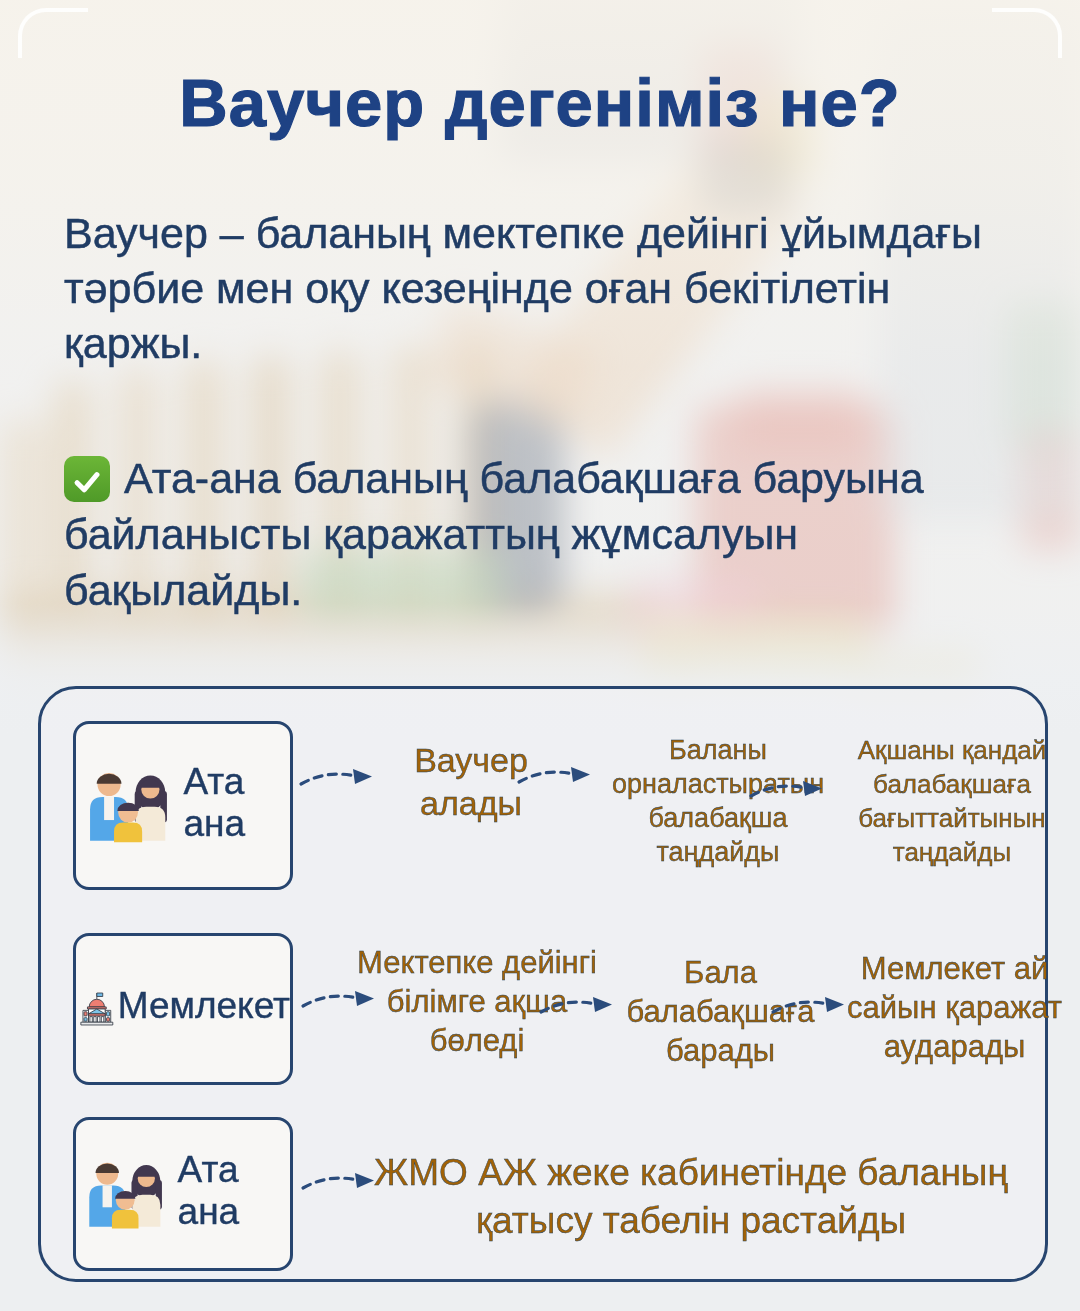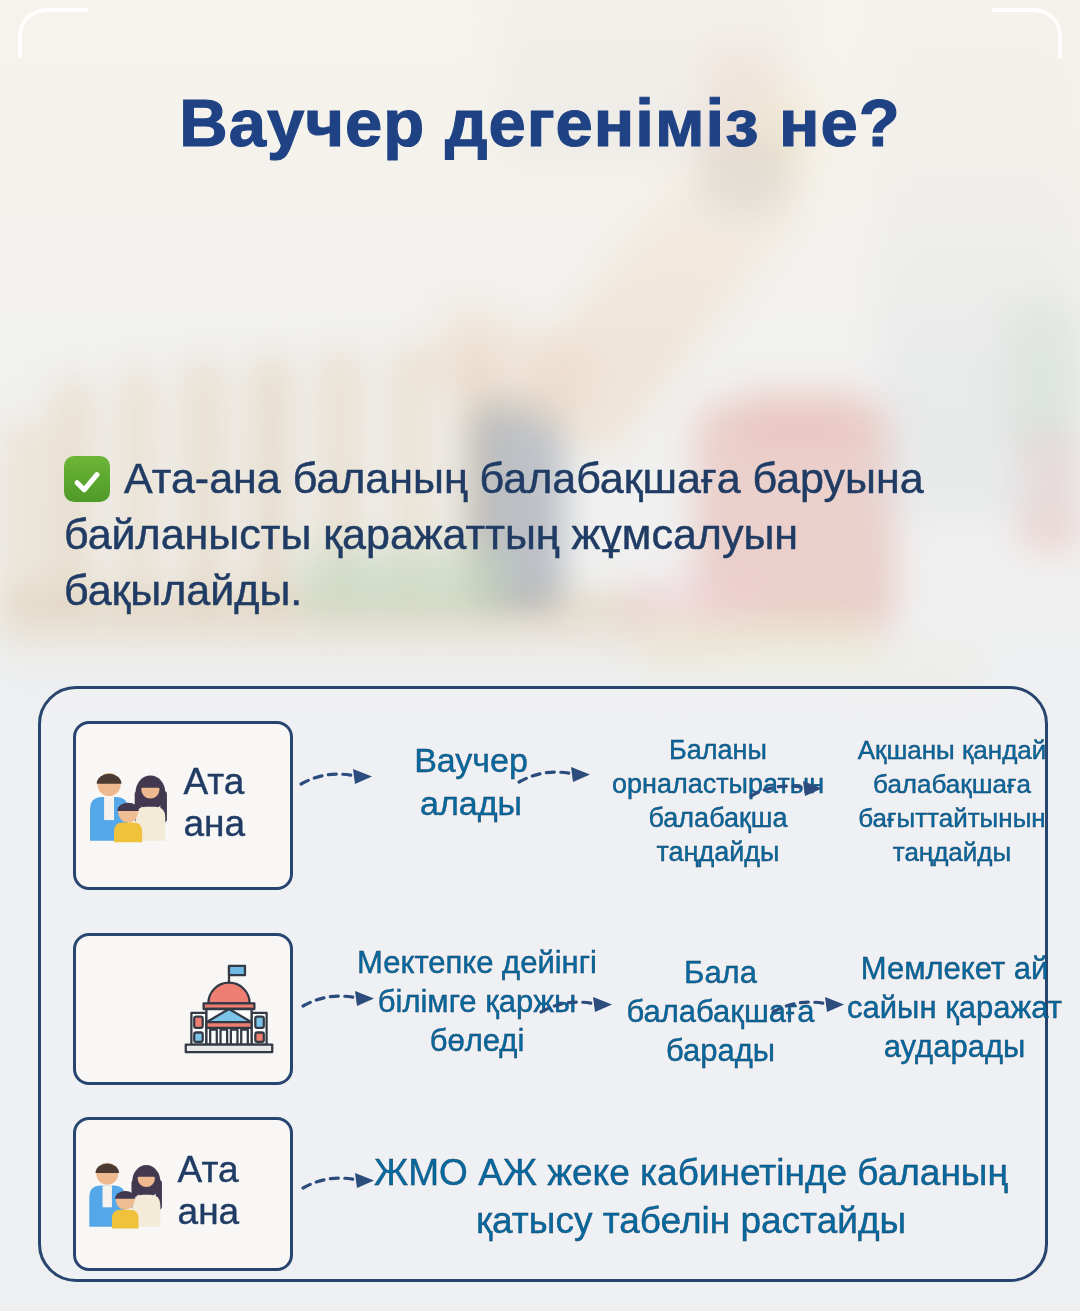--- a/index.html
+++ b/index.html
@@ -21,21 +21,21 @@
       rgba(237,239,241,0.97) 56%,
       #edeff1 62%, #edeff1 100%);
   }
   .corner{position:absolute;top:8px;width:66px;height:46px;border:4px solid rgba(255,255,255,0.88);border-bottom:none;}
   .corner.left{left:18px;border-right:none;border-top-left-radius:28px;}
   .corner.right{right:18px;border-left:none;border-top-right-radius:28px;}
 
   
   .title{
     position:absolute;top:64px;left:0;width:100%;text-align:center;
-    font-size:67px;font-weight:700;letter-spacing:1px;color:#1e4284;margin-top:20px;
+    font-size:67px;font-weight:700;letter-spacing:1px;color:#1e4284;
     -webkit-text-stroke:1.2px #1e4284;
   }
   .intro{
     position:absolute;top:206px;left:64px;width:952px;
     font-size:43px;line-height:55px;color:#203c64;
     -webkit-text-stroke:0.5px #203c64;
   }
   .check-block{
     position:absolute;top:450px;left:64px;width:920px;
     font-size:43px;line-height:56px;color:#203c64;
@@ -53,21 +53,21 @@
     position:absolute;left:38px;top:686px;width:1004px;height:590px;
     border:3px solid #27456f;border-radius:38px;background:rgba(243,244,245,0.35);
   }
   .actor-card{
     position:absolute;left:32px;width:214px;border:3.5px solid #27456f;border-radius:16px;
     background:rgba(248,247,245,0.92);
     display:flex;flex-direction:row;align-items:center;justify-content:flex-end;
   }
   .actor-label{font-size:37px;color:#203c64;-webkit-text-stroke:0.4px #203c64;margin:2px 0 8px;}
   .step{
-    position:absolute;text-align:center;color:#0369a1;
+    position:absolute;text-align:center;color:#a16207;
     -webkit-text-stroke:0.4px #21405f;
   }
   .arrow{position:absolute;}
 </style>
 </head>
 <body>
 
 <div class="poster">
 
   <div class="photo">
@@ -97,20 +97,21 @@
     <div class="b" style="left:640px;top:618px;width:230px;height:68px;background:#e2d291;opacity:.65"></div>
     <div class="b" style="left:850px;top:655px;width:130px;height:45px;background:#e2d291;opacity:.5"></div>
     <div class="b" style="left:880px;top:0;width:200px;height:520px;background:#cdd5dd;opacity:.45"></div>
   </div>
   <div class="overlay"></div>
   <div class="corner left"></div>
   <div class="corner right"></div>
 
   <div class="title">Ваучер дегеніміз не?</div>
 
+  <div class="intro">Ваучер – баланың мектепке дейінгі ұйымдағы тәрбие мен оқу кезеңінде оған бекітілетін қаржы.</div>
 
   <div class="check-block">
     <span class="check"><svg width="34" height="34" viewBox="0 0 24 24">
           <path d="M5 12.5 L10 17.5 L19 6.8" fill="none" stroke="#ffffff" stroke-width="3.6" stroke-linecap="round" stroke-linejoin="round"></path>
         </svg></span><span>Ата-ана баланың балабақшаға баруына байланысты қаражаттың жұмсалуын бақылайды.</span>
   </div>
 
   <div class="flow">
 
     <div class="actor-card" style="top:32px;height:163px;">
@@ -165,23 +166,24 @@
           <rect x="51" y="72" width="7" height="16" fill="#fdfdfd"></rect>
           <rect x="62" y="72" width="7" height="16" fill="#fdfdfd"></rect>
           <rect x="73" y="72" width="7" height="16" fill="#fdfdfd"></rect>
           <rect x="23" y="58" width="9" height="12" rx="2" fill="#ee7e72"></rect>
           <rect x="23" y="75" width="9" height="10" rx="2" fill="#7cc4e8"></rect>
           <rect x="88" y="58" width="9" height="12" rx="2" fill="#7cc4e8"></rect>
           <rect x="88" y="75" width="9" height="10" rx="2" fill="#ee7e72"></rect>
           <rect x="14" y="88" width="92" height="8" fill="#e8e9ea"></rect>
         </g>
       </svg>
+      <div class="actor-label">Мемлекет</div>
     </div>
 
-    <div class="step" style="left:312px;top:254px;width:248px;font-size:31px;line-height:39px;">Мектепке дейінгі білімге қаржы бөледі</div>
+    <div class="step" style="left:312px;top:254px;width:248px;font-size:31px;line-height:39px;">Мектепке дейінгі білімге ақша бөледі</div>
     <div class="step" style="left:562px;top:264px;width:235px;font-size:31px;line-height:39px;">Бала балабақшаға барады</div>
     <div class="step" style="left:786px;top:260px;width:255px;font-size:31px;line-height:39px;">Мемлекет ай сайын қаражат аударады</div>
 
     <svg class="arrow" style="left:258px;top:296px;" width="80" height="30" viewBox="0 0 80 30">
         <path d="M4 21 C 22 11, 40 9, 58 13" fill="none" stroke="#2b4c7c" stroke-width="3.2" stroke-dasharray="8 6.5" stroke-linecap="round"></path>
         <path d="M56 6 L75 13.5 L58 21 Z" fill="#2b4c7c"></path>
       </svg>
     <svg class="arrow" style="left:496px;top:302px;" width="80" height="30" viewBox="0 0 80 30">
         <path d="M4 21 C 22 11, 40 9, 58 13" fill="none" stroke="#2b4c7c" stroke-width="3.2" stroke-dasharray="8 6.5" stroke-linecap="round"></path>
         <path d="M56 6 L75 13.5 L58 21 Z" fill="#2b4c7c"></path>

